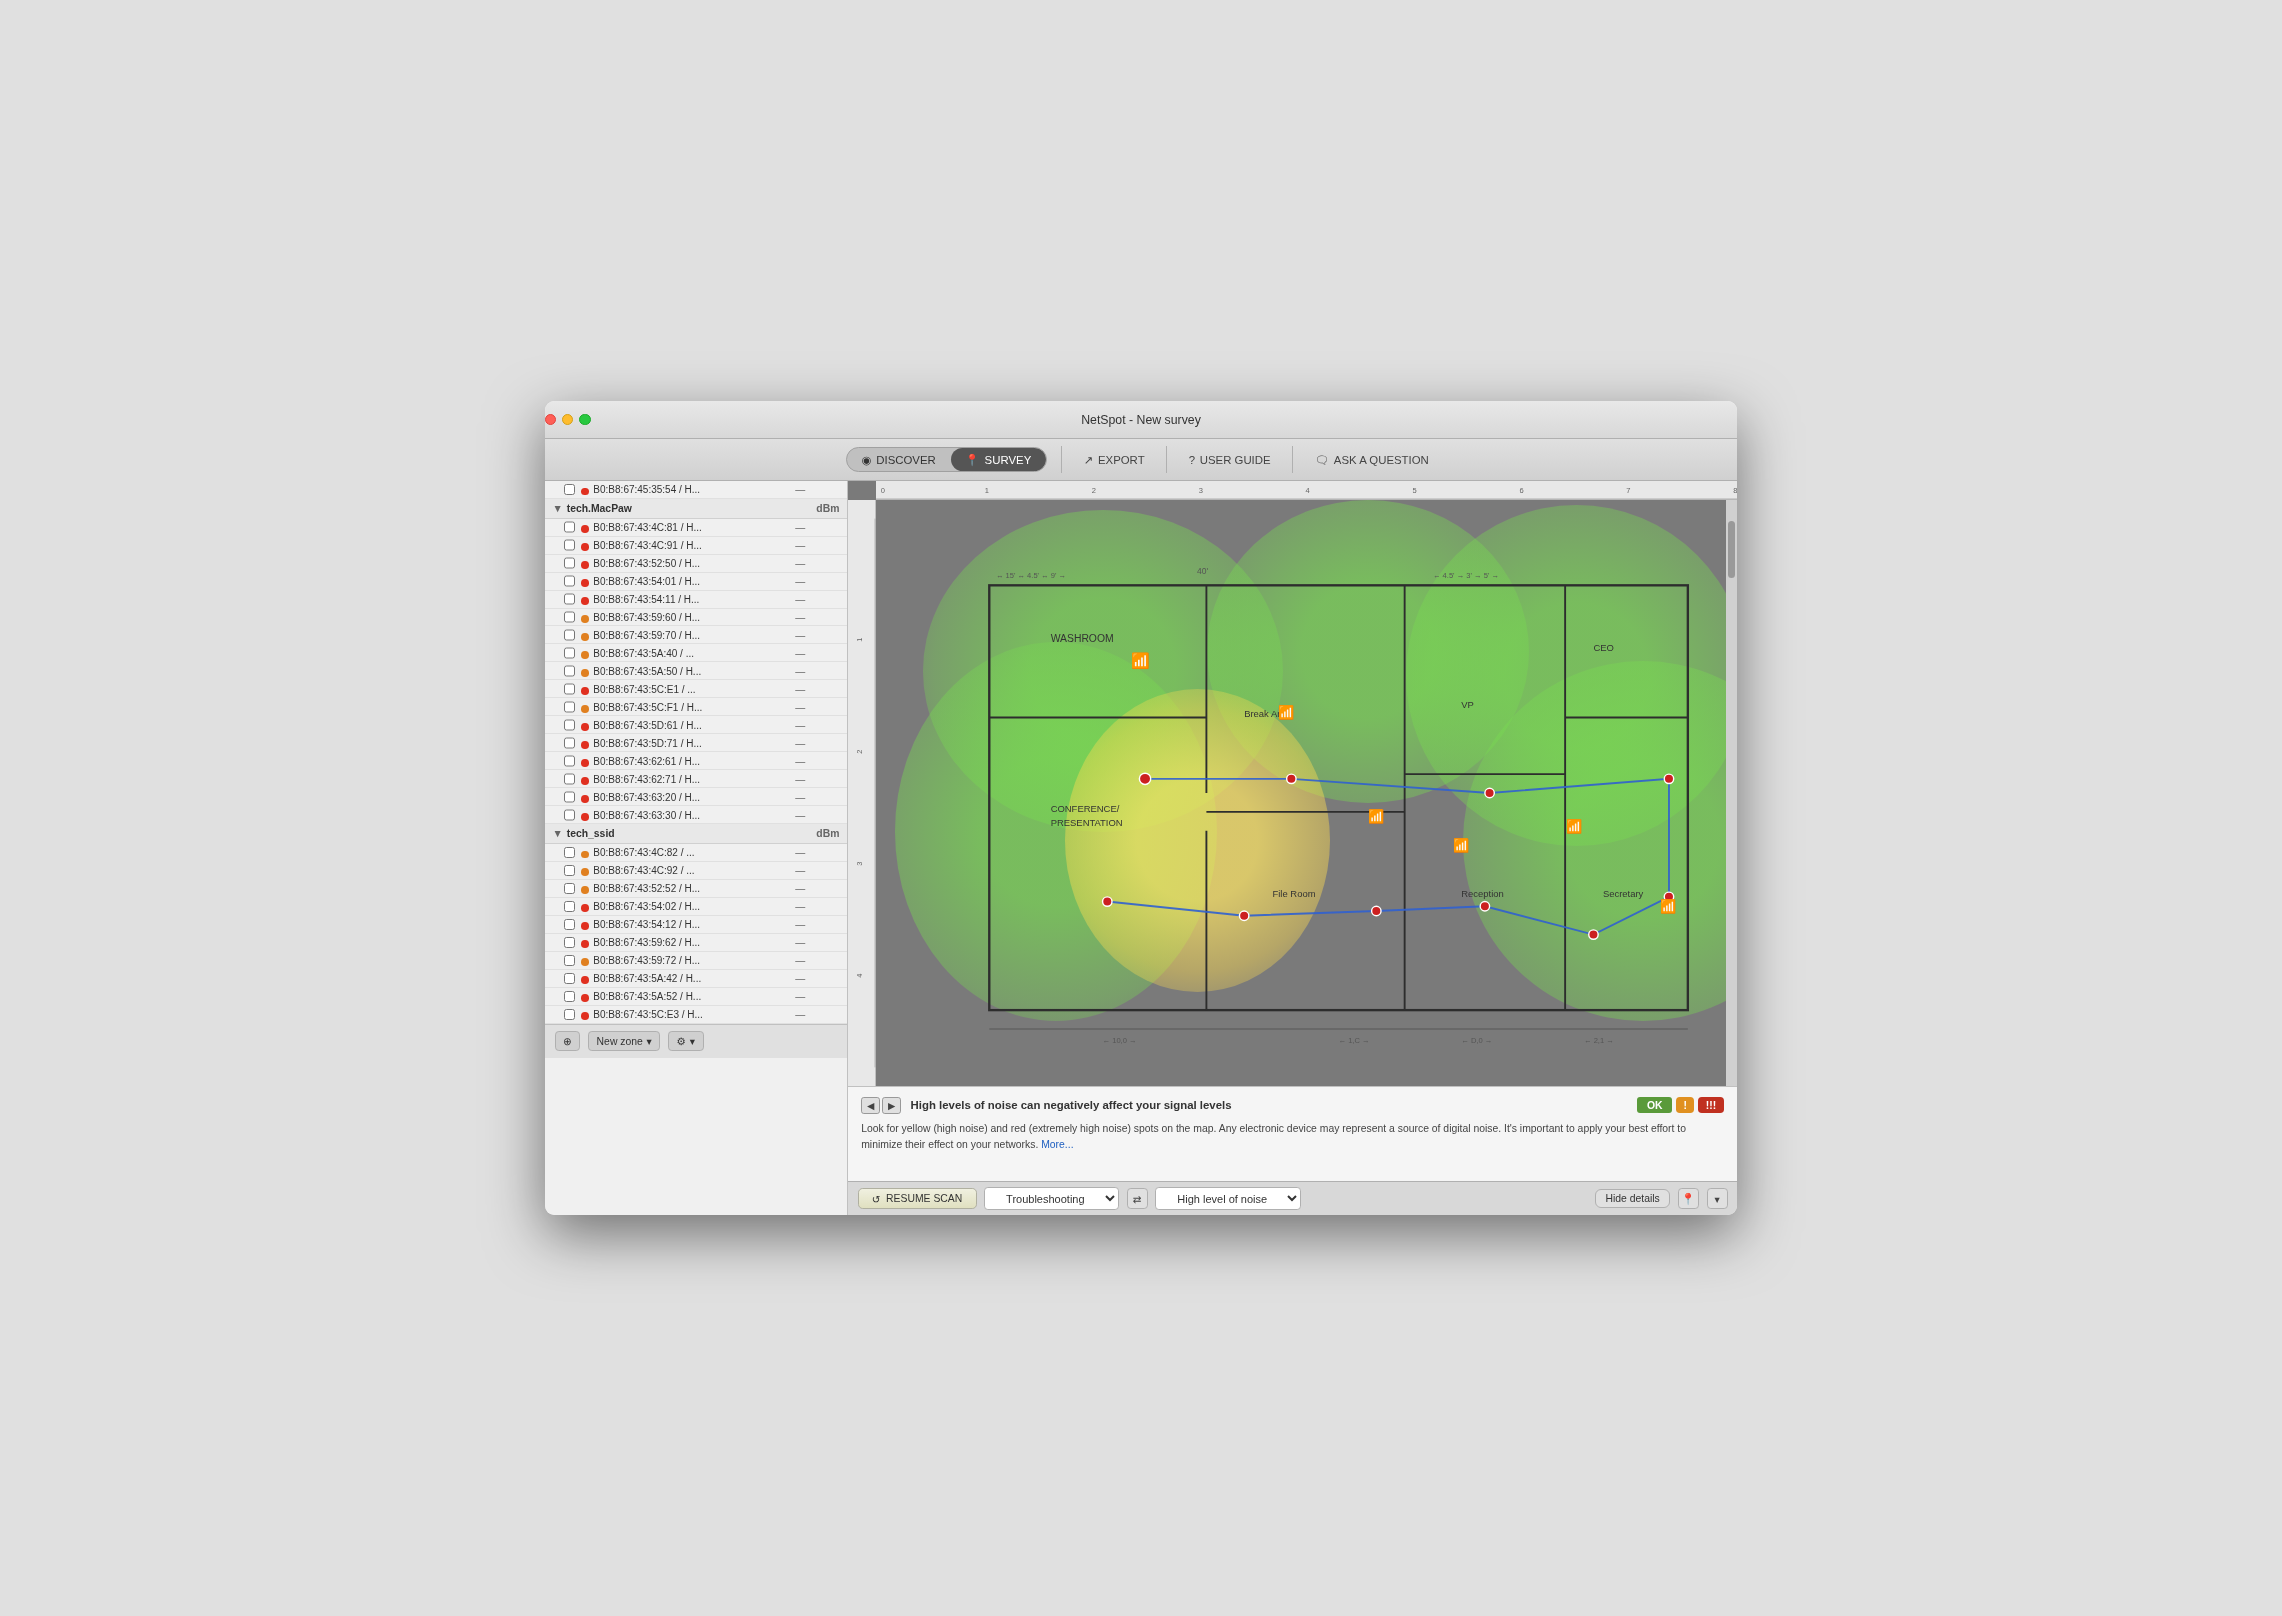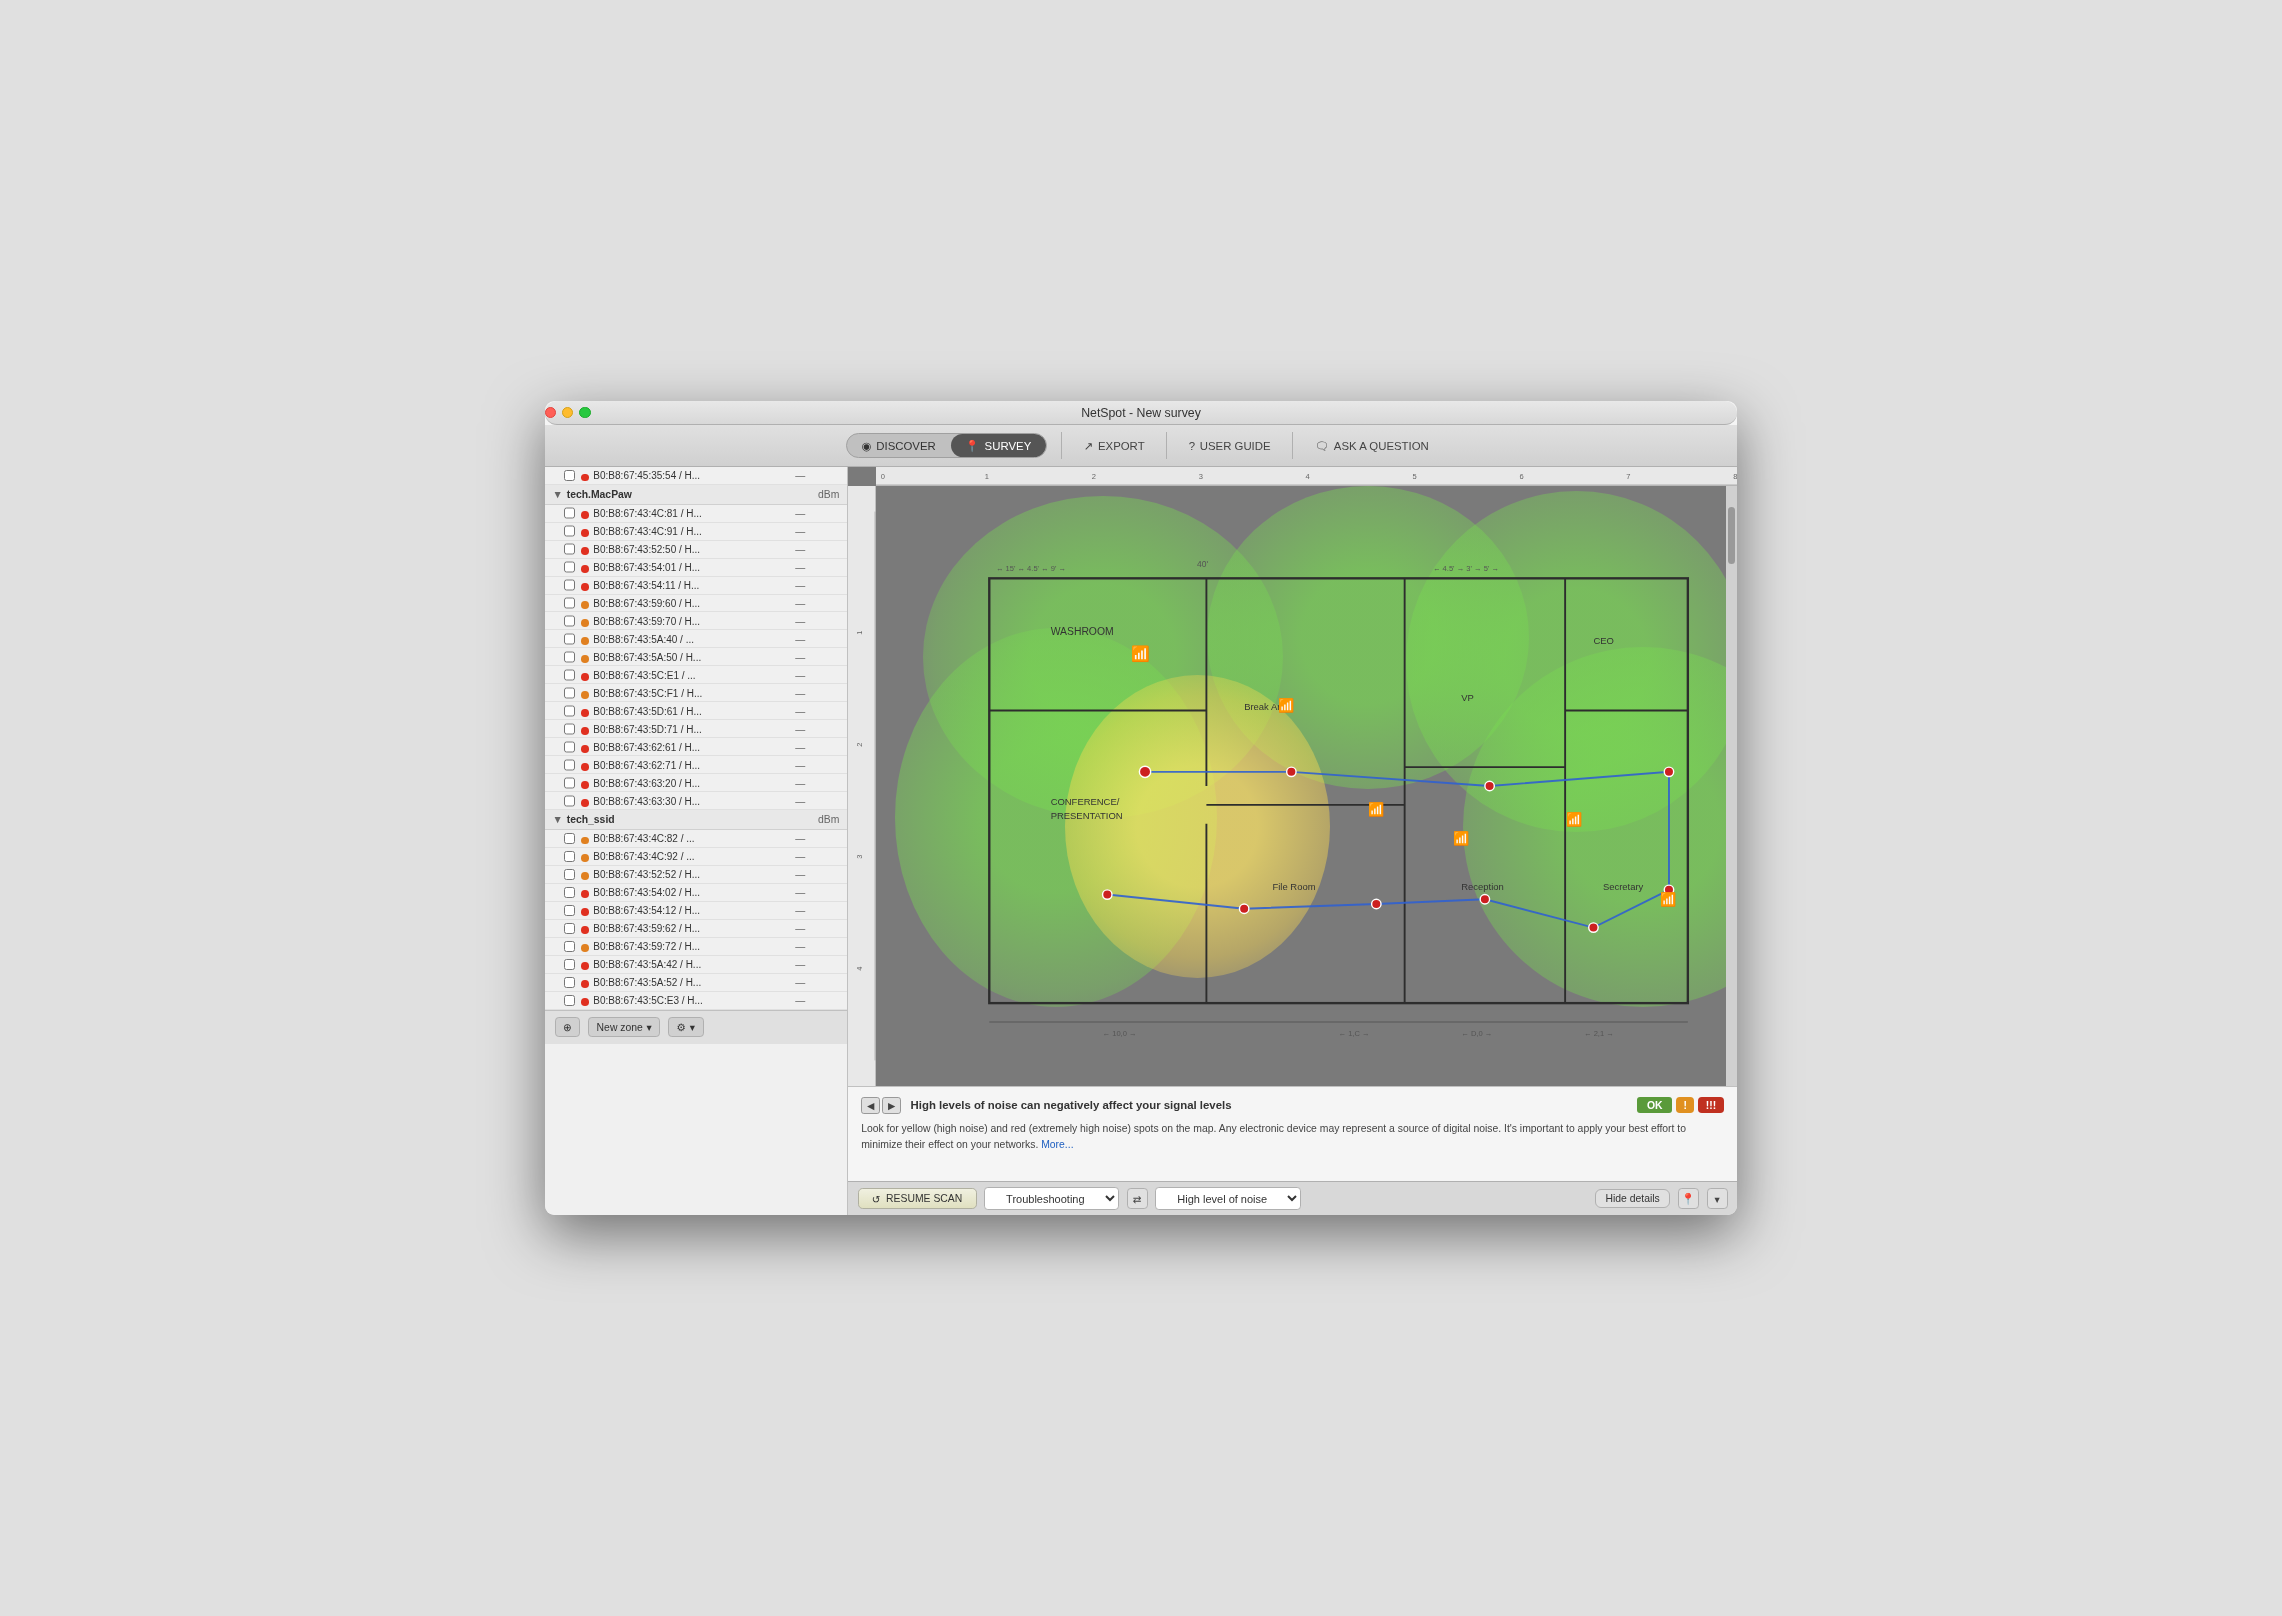--- a/index.html
+++ b/index.html
@@ -16,28 +16,27 @@
       width: 1192px;
       height: 814px;
       background: #f5f5f5;
       border-radius: 9.5px;
       box-shadow: 0 19px 57px rgba(0,0,0,0.5);
       display: flex;
       flex-direction: column;
       overflow: hidden;
     }
     .titlebar {
-      height: 24px;
+      height: 38px;
       background: linear-gradient(to bottom, #e8e8e8, #d8d8d8);
       display: flex;
       align-items: center;
       padding: 0 0;
       border-bottom: 0.9px solid #b0b0b0;
       position: relative;
-      border-radius: 19px;
     }
     .traffic-lights {
       display: flex;
       gap: 5.7px;
     }
     .tl {
       width: 11.4px;
       height: 11.4px;
       border-radius: 50%;
     }
@@ -125,21 +124,21 @@
       top: 0;
       z-index: 1;
     }
     .sidebar-group-header .toggle {
       margin-right: 3.8px;
       color: #666;
     }
     .sidebar-group-header .dbm-label {
       margin-left: auto;
       color: #666;
-      font-weight: 400;
+      font-weight: 700;
       text-align: center;
     }
     .sidebar-item {
       display: flex;
       align-items: flex-end;
       padding: 2.8px 7.6px 2.8px 19px;
       border-bottom: 0.9px solid #e0e0e0;
       font-size: 10px;
       color: #333;
     }

